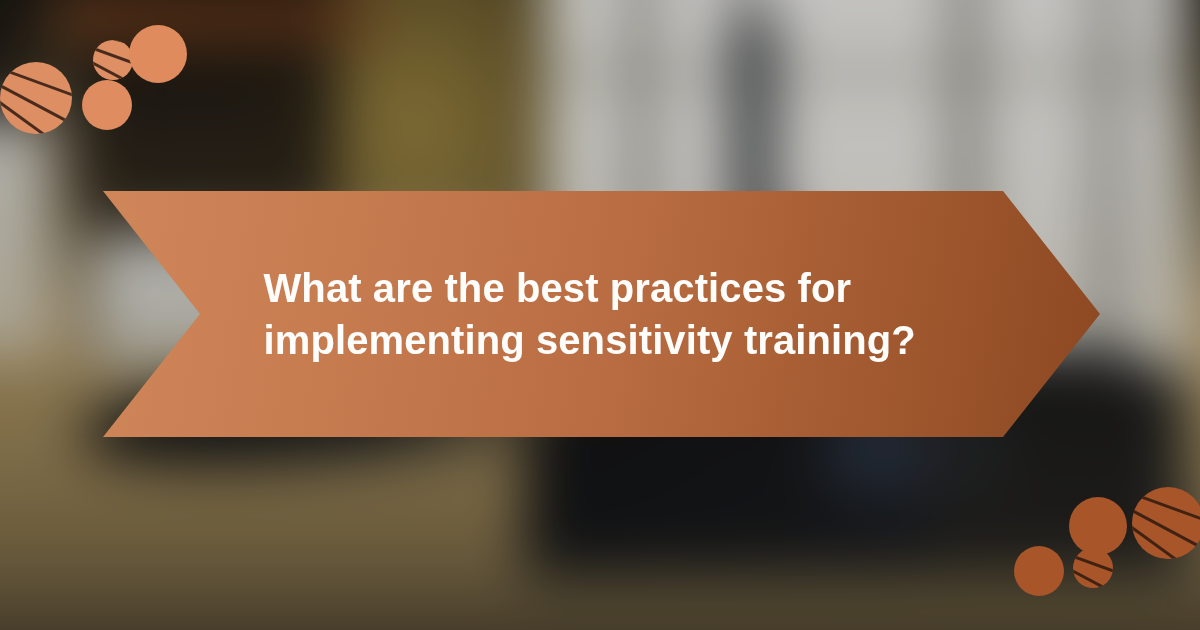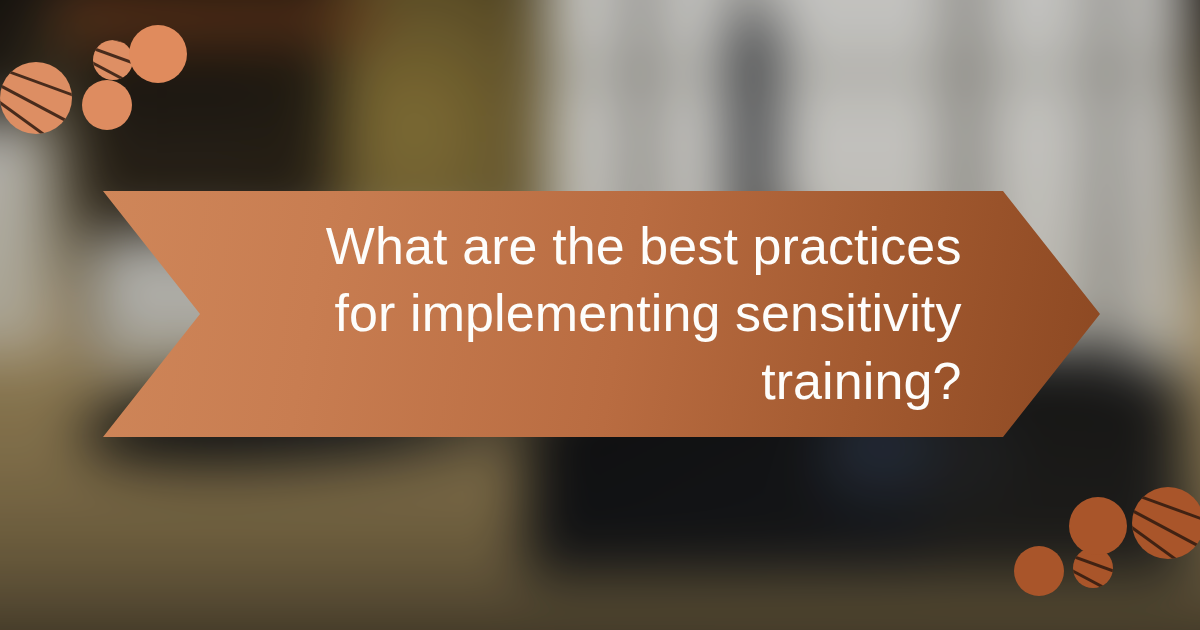--- a/index.html
+++ b/index.html
@@ -190,25 +190,25 @@
       0px 100%,
       97px 50%
     );
     display:flex;
     align-items:center;
     justify-content:center;
   }
 
   .banner-text {
     width:720px;
-    text-align:right;
+    text-align:left;
     color:#fdfdfb;
-    font-size:52px;
+    font-size:40px;
     line-height:1.30;
-    font-weight:400;
+    font-weight:700;
     letter-spacing:.1px;
     padding-left:22px;
     text-rendering:optimizeLegibility;
   }
 </style>
 </head>
 <body>
 
 <div id="card">
 

